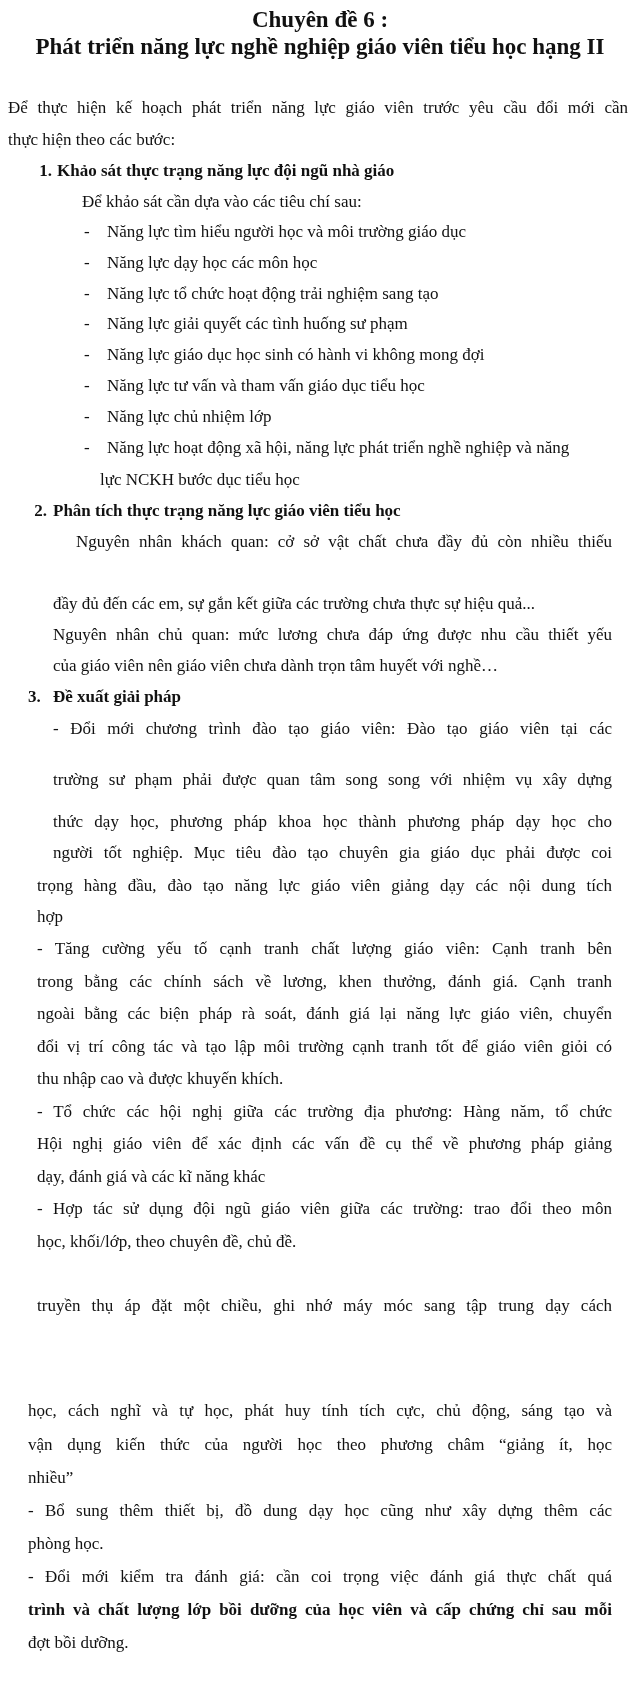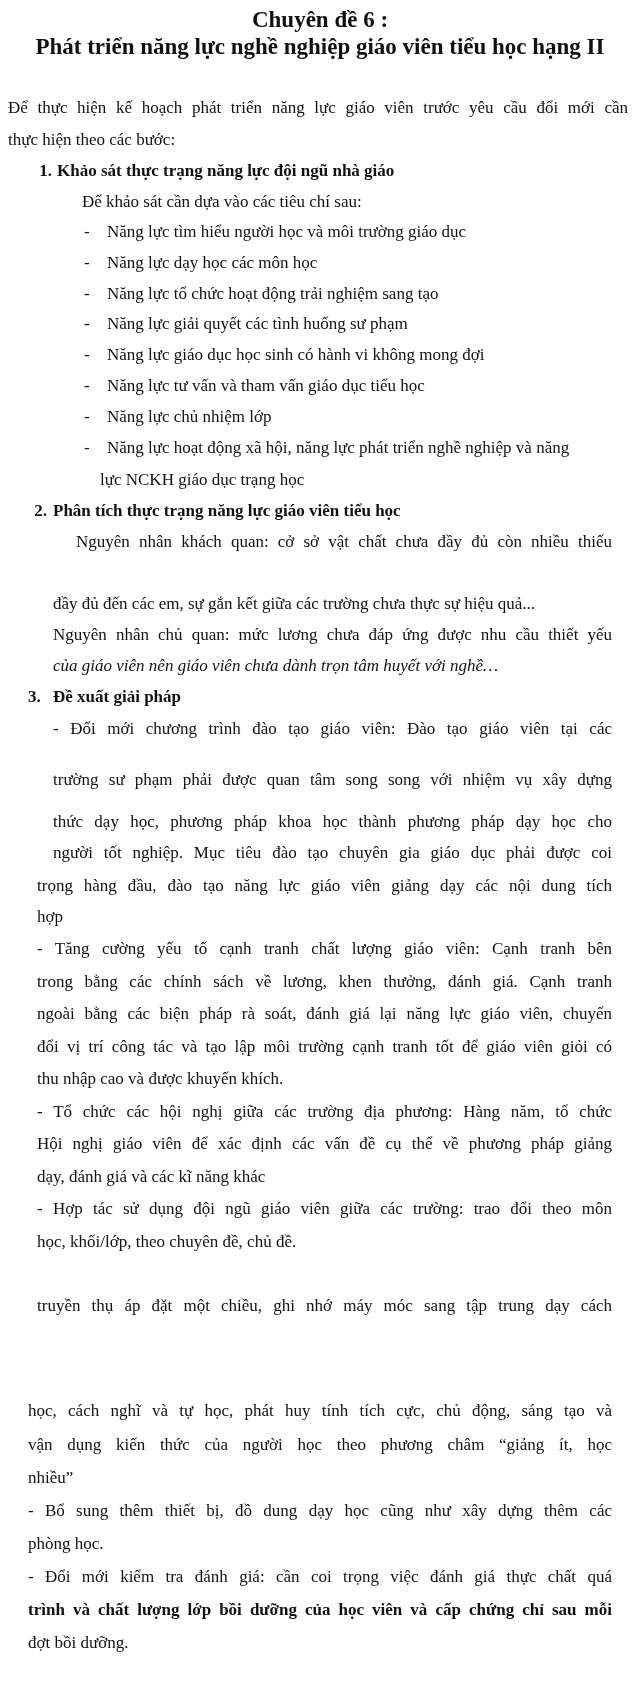--- a/index.html
+++ b/index.html
@@ -54,29 +54,29 @@
   <div class="line" style="left:82px; top:191px;">Để khảo sát cần dựa vào các tiêu chí sau:</div>
 
   <div class="line" style="left:84px; top:221px;"><span class="num" style="width:23px;">-</span><span>Năng lực tìm hiểu người học và môi trường giáo dục</span></div>
   <div class="line" style="left:84px; top:252px;"><span class="num" style="width:23px;">-</span><span>Năng lực dạy học các môn học</span></div>
   <div class="line" style="left:84px; top:283px;"><span class="num" style="width:23px;">-</span><span>Năng lực tổ chức hoạt động trải nghiệm sang tạo</span></div>
   <div class="line" style="left:84px; top:313px;"><span class="num" style="width:23px;">-</span><span>Năng lực giải quyết các tình huống sư phạm</span></div>
   <div class="line" style="left:84px; top:344px;"><span class="num" style="width:23px;">-</span><span>Năng lực giáo dục học sinh có hành vi không mong đợi</span></div>
   <div class="line" style="left:84px; top:375px;"><span class="num" style="width:23px;">-</span><span>Năng lực tư vấn và tham vấn giáo dục tiểu học</span></div>
   <div class="line" style="left:84px; top:406px;"><span class="num" style="width:23px;">-</span><span>Năng lực chủ nhiệm lớp</span></div>
   <div class="line" style="left:84px; top:437px;"><span class="num" style="width:23px;">-</span><span>Năng lực hoạt động xã hội, năng lực phát triển nghề nghiệp và năng</span></div>
-  <div class="line" style="left:100px; top:469px;">lực NCKH giáo dục trạng học</div>
+  <div class="line" style="left:100px; top:469px;">lực NCKH bước dục tiểu học</div>
 
   <div class="line bold" style="left:28px; top:500px;text-align:center;">
     <span class="num" style="width:25px;">2.</span><span>Phân tích thực trạng năng lực giáo viên tiểu học</span>
   </div>
   <div class="line just" style="left:76px; width:536px; top:531px;">Nguyên nhân khách quan: cở sở vật chất chưa đầy đủ còn nhiều thiếu</div>
   <div class="line" style="left:53px; top:593px;">đầy đủ đến các em, sự gắn kết giữa các trường chưa thực sự hiệu quả...</div>
   <div class="line just" style="left:53px; width:559px; top:624px;">Nguyên nhân chủ  quan: mức lương chưa đáp ứng được nhu cầu thiết yếu</div>
-  <div class="line" style="left:53px; top:655px;font-style:italic;">của giáo viên nên giáo viên chưa dành trọn tâm huyết với nghề…</div>
+  <div class="line" style="left:53px; top:655px;">của giáo viên nên giáo viên chưa dành trọn tâm huyết với nghề…</div>
 
   <div class="line bold" style="left:28px; top:686px;">
     <span class="num" style="width:25px;">3.</span><span>Đề xuất giải pháp</span>
   </div>
 
   <div class="line just" style="left:53px; width:559px; top:718px;">-  Đổi mới chương trình đào tạo giáo viên: Đào tạo giáo viên tại các</div>
   <div class="line just" style="left:53px; width:559px; top:749px;margin-top:20px;">trường sư phạm phải được quan tâm song song với nhiệm vụ xây dựng</div>
   <div class="line just" style="left:53px; width:559px; top:811px;">thức dạy học, phương pháp khoa học thành phương pháp dạy học cho</div>
   <div class="line just" style="left:53px; width:559px; top:842px;">người tốt nghiệp. Mục tiêu đào tạo chuyên gia giáo dục phải  được coi</div>
 

